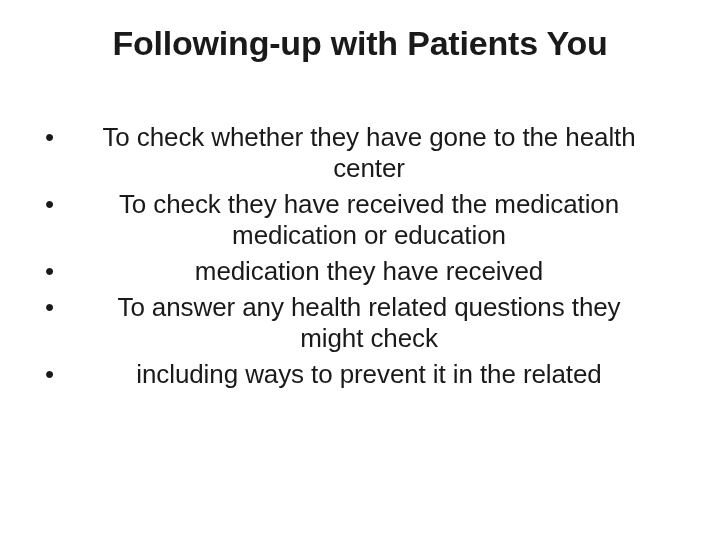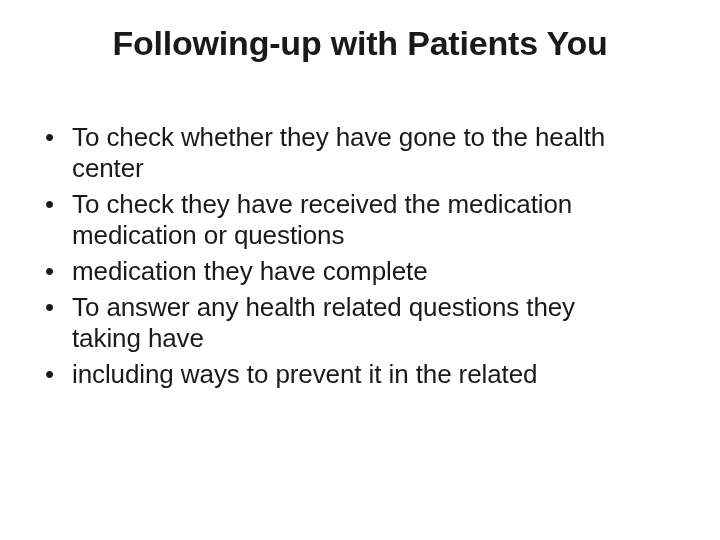--- a/index.html
+++ b/index.html
@@ -57,20 +57,21 @@
   .bullet-marker {
     position: absolute;
     left: 11px;
     top: 0;
     font-size: 26px;
     line-height: 31px;
     color: #1a1a1a;
   }
   .bullet-text {
     display: block;
+    text-align: center;
   }
   .bullet-text .wrap-line {
     display: block;
     white-space: nowrap;
   }
 </style>
 </head>
 <body>
 
 <div class="slide">
@@ -86,36 +87,36 @@
       <span class="bullet-text">
         <span class="wrap-line">To check whether they have gone to the health</span>
         <span class="wrap-line">center</span>
       </span>
     </li>
 
     <li class="bullet-item">
       <span class="bullet-marker">•</span>
       <span class="bullet-text">
         <span class="wrap-line">To check they have received the medication</span>
-        <span class="wrap-line">medication or questions</span>
+        <span class="wrap-line">medication or education</span>
       </span>
     </li>
 
     <li class="bullet-item">
       <span class="bullet-marker">•</span>
       <span class="bullet-text">
-        <span class="wrap-line">medication they have complete</span>
+        <span class="wrap-line">medication they have received</span>
       </span>
     </li>
 
     <li class="bullet-item">
       <span class="bullet-marker">•</span>
       <span class="bullet-text">
         <span class="wrap-line">To answer any health related questions they</span>
-        <span class="wrap-line">taking have</span>
+        <span class="wrap-line">might check</span>
       </span>
     </li>
 
     <li class="bullet-item">
       <span class="bullet-marker">•</span>
       <span class="bullet-text">
         <span class="wrap-line">including ways to prevent it in the related</span>
       </span>
     </li>
 

